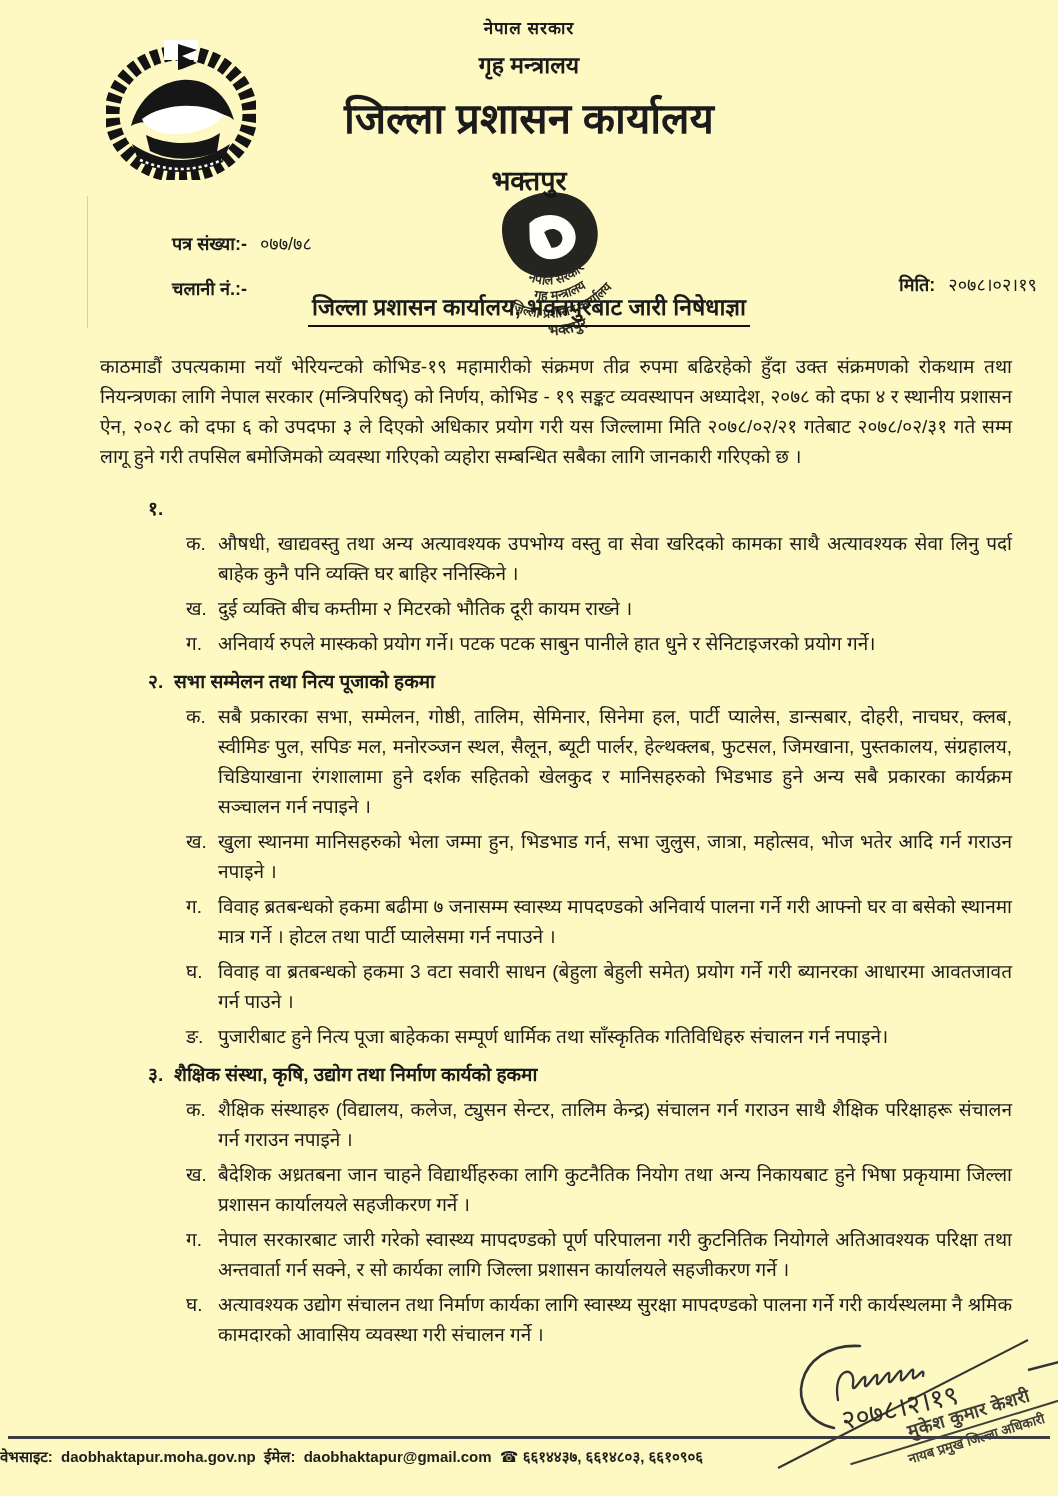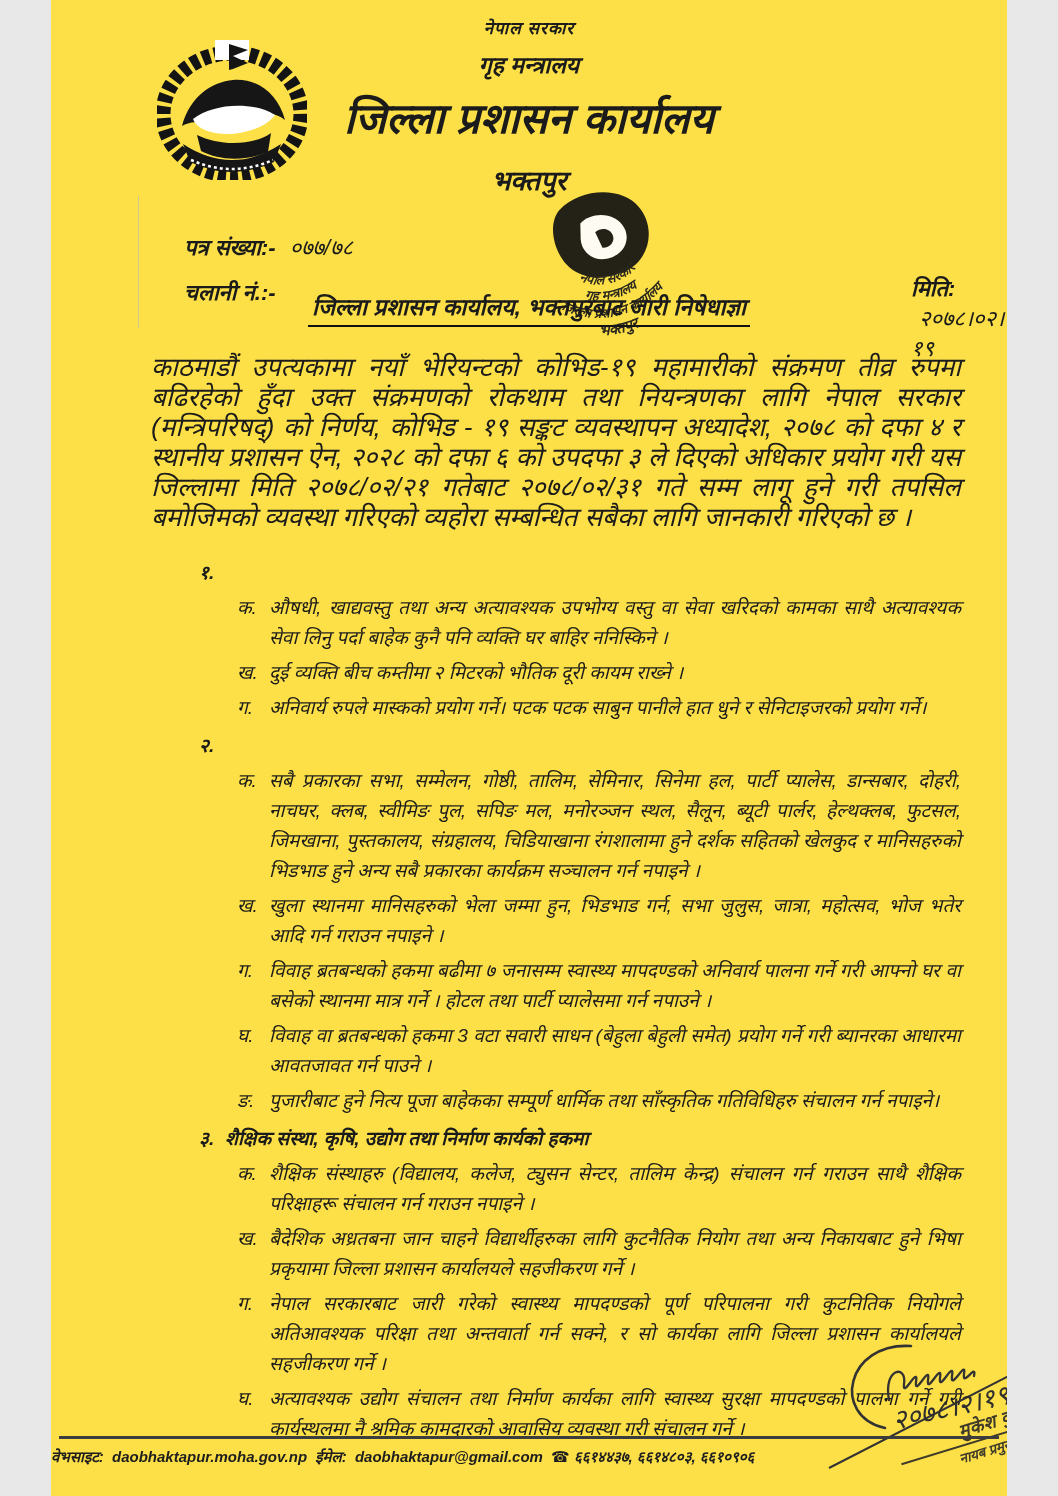--- a/index.html
+++ b/index.html
@@ -1,47 +1,46 @@
 <!DOCTYPE html>
 <html><head>
 <meta charset="utf-8">
 <style>
   html,body { margin:0; padding:0; background:#e8e8e8; }
   .page {
-    position:relative; width:956px; height:1496px; margin:0 auto;
-    background:#fde047; overflow:hidden; color:#1b1b1b;
+    position:relative; width:1058px; height:1496px; margin:0 auto;
+    background:#fef9c3; overflow:hidden; color:#1b1b1b;
     font-family:"Liberation Sans","DejaVu Sans",sans-serif;
-    font-style:italic;
   }
   
   .header-center { text-align:center; padding-top:16px; }
   .gov-line   { font-size:17px; font-weight:bold; letter-spacing:1px; }
   .ministry   { font-size:23px; font-weight:bold; margin-top:9px; }
   .office     { font-size:42px; font-weight:bold; margin-top:8px; }
   .district   { font-size:27px; font-weight:bold; margin-top:16px; }
   .emblem { position:absolute; left:106px; top:40px; }
   
   .stamp { position:absolute; left:442px; top:178px; opacity:.93; }
   
-  .meta-item { position:absolute; font-size:22px; }
+  .meta-item { position:absolute; font-size:18px;margin-left:39px; }
   .letter-no { left:133px; top:231px; }
   .dispatch  { left:133px; top:276px; }
   .date-line { left:860px; top:272px; }
   .meta-label { font-weight:bold; }
   .meta-value { font-weight:normal; margin-left:8px; }
   
   .subject-wrap { text-align:center; margin-top:92px; }
   .subject {
     display:inline-block; font-size:23px; font-weight:bold;
     border-bottom:2.5px solid #111; padding:0 4px 3px 4px;
   }
   
   .body-area { padding:0 46px 0 100px; }
   .intro {
-    margin-top:25px; font-size:26px; line-height:30px; text-align:justify;
+    margin-top:25px; font-size:19px; line-height:30px; text-align:justify;
   }
   .sections { margin-top:22px; }
   .sec-head { display:flex; margin-left:48px; margin-top:8px;
               font-size:19px; font-weight:bold; line-height:30px; }
   .sec-num  { width:26px; flex:none; }
   .item { display:flex; margin-left:86px; margin-top:5px;
           font-size:19px; line-height:30px; }
   .item-label { width:32px; flex:none; }
   .item-text  { flex:1; text-align:justify; }
   
@@ -152,20 +151,21 @@
         </div>
         <div class="item">
           <span class="item-label">ग.</span>
           <span class="item-text">अनिवार्य रुपले मास्कको प्रयोग गर्ने। पटक पटक साबुन पानीले हात धुने र सेनिटाइजरको प्रयोग गर्ने।</span>
         </div>
       </div>
 
       <div class="section">
         <div class="sec-head">
           <span class="sec-num">२.</span>
+          <span>सभा सम्मेलन तथा नित्य पूजाको हकमा</span>
         </div>
         <div class="item">
           <span class="item-label">क.</span>
           <span class="item-text">सबै प्रकारका सभा, सम्मेलन, गोष्ठी, तालिम, सेमिनार, सिनेमा हल, पार्टी प्यालेस, डान्सबार, दोहरी, नाचघर, क्लब, स्वीमिङ पुल, सपिङ मल, मनोरञ्जन स्थल, सैलून, ब्यूटी पार्लर, हेल्थक्लब, फुटसल, जिमखाना, पुस्तकालय, संग्रहालय, चिडियाखाना रंगशालामा हुने दर्शक सहितको खेलकुद र मानिसहरुको भिडभाड हुने अन्य सबै प्रकारका कार्यक्रम सञ्चालन गर्न नपाइने ।</span>
         </div>
         <div class="item">
           <span class="item-label">ख.</span>
           <span class="item-text">खुला स्थानमा मानिसहरुको भेला जम्मा हुन, भिडभाड गर्न, सभा जुलुस, जात्रा, महोत्सव, भोज भतेर आदि गर्न गराउन नपाइने ।</span>
         </div>
         <div class="item">

